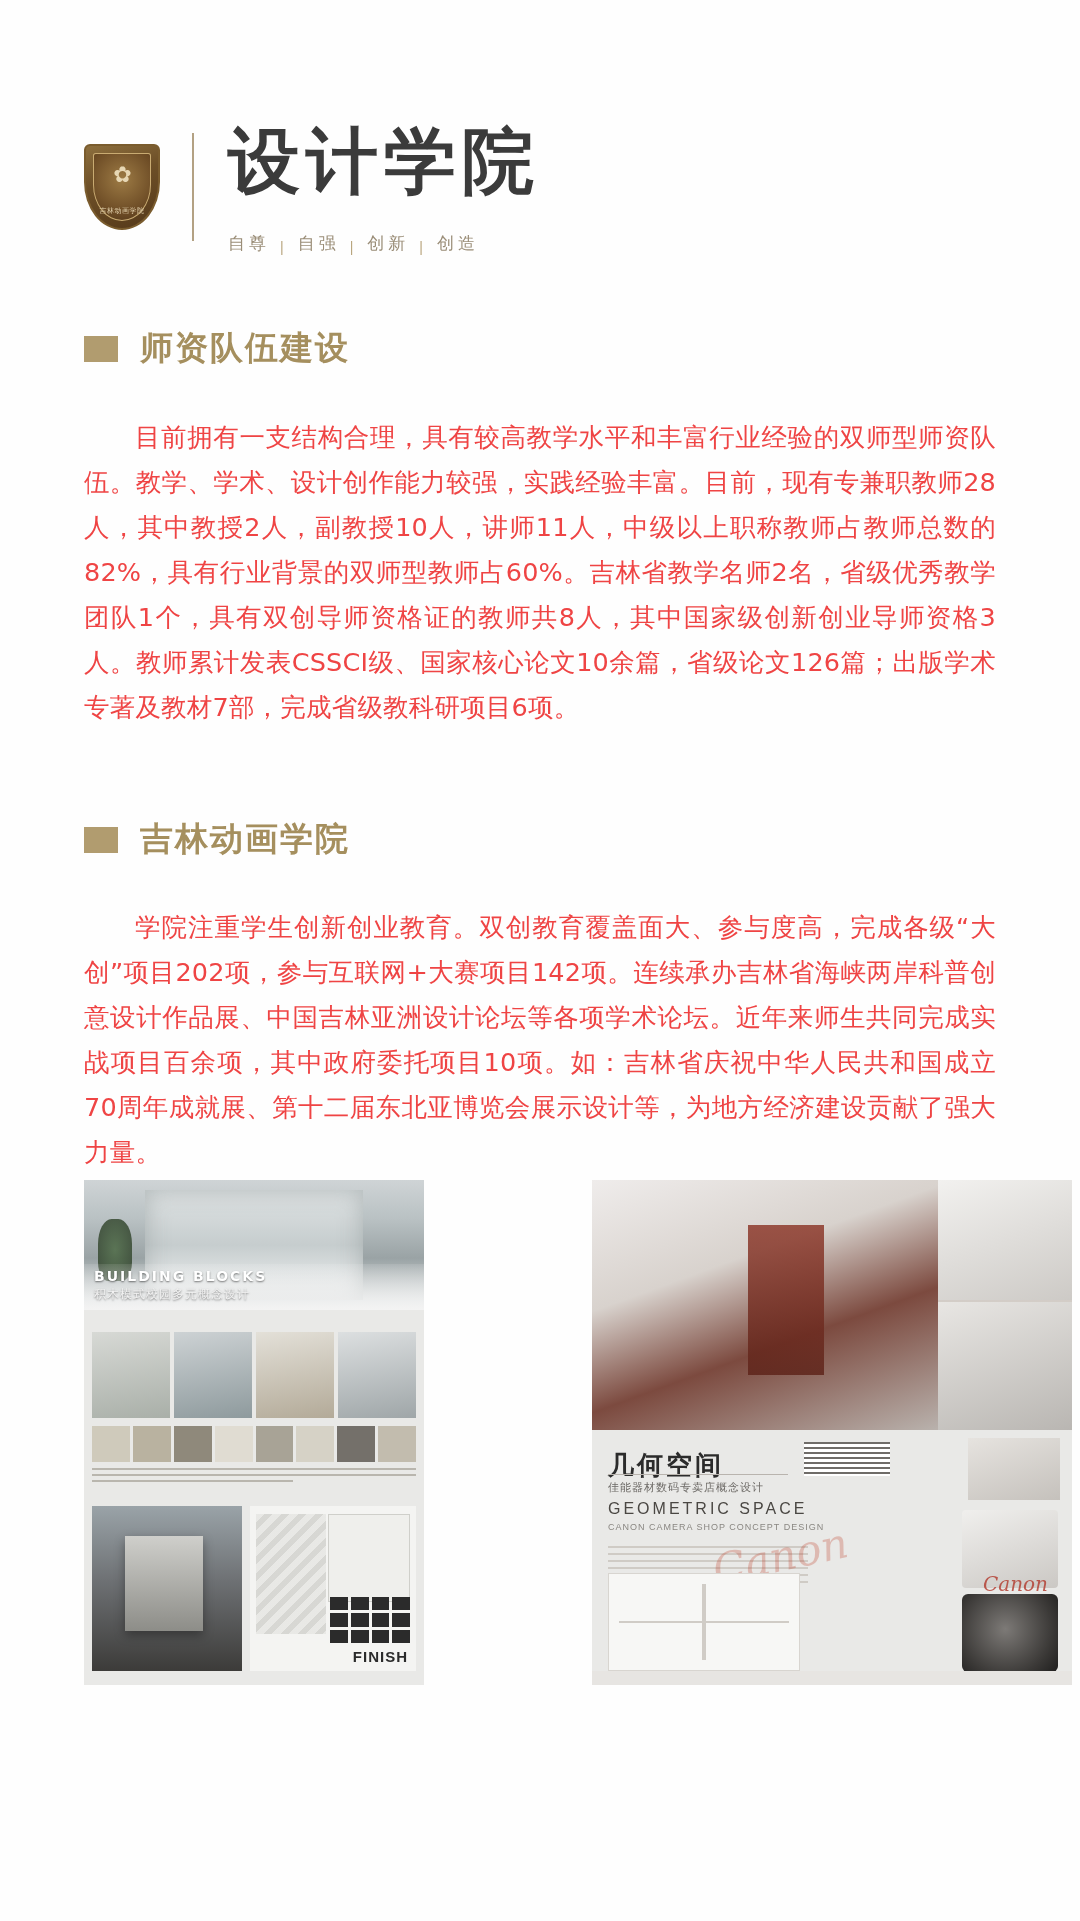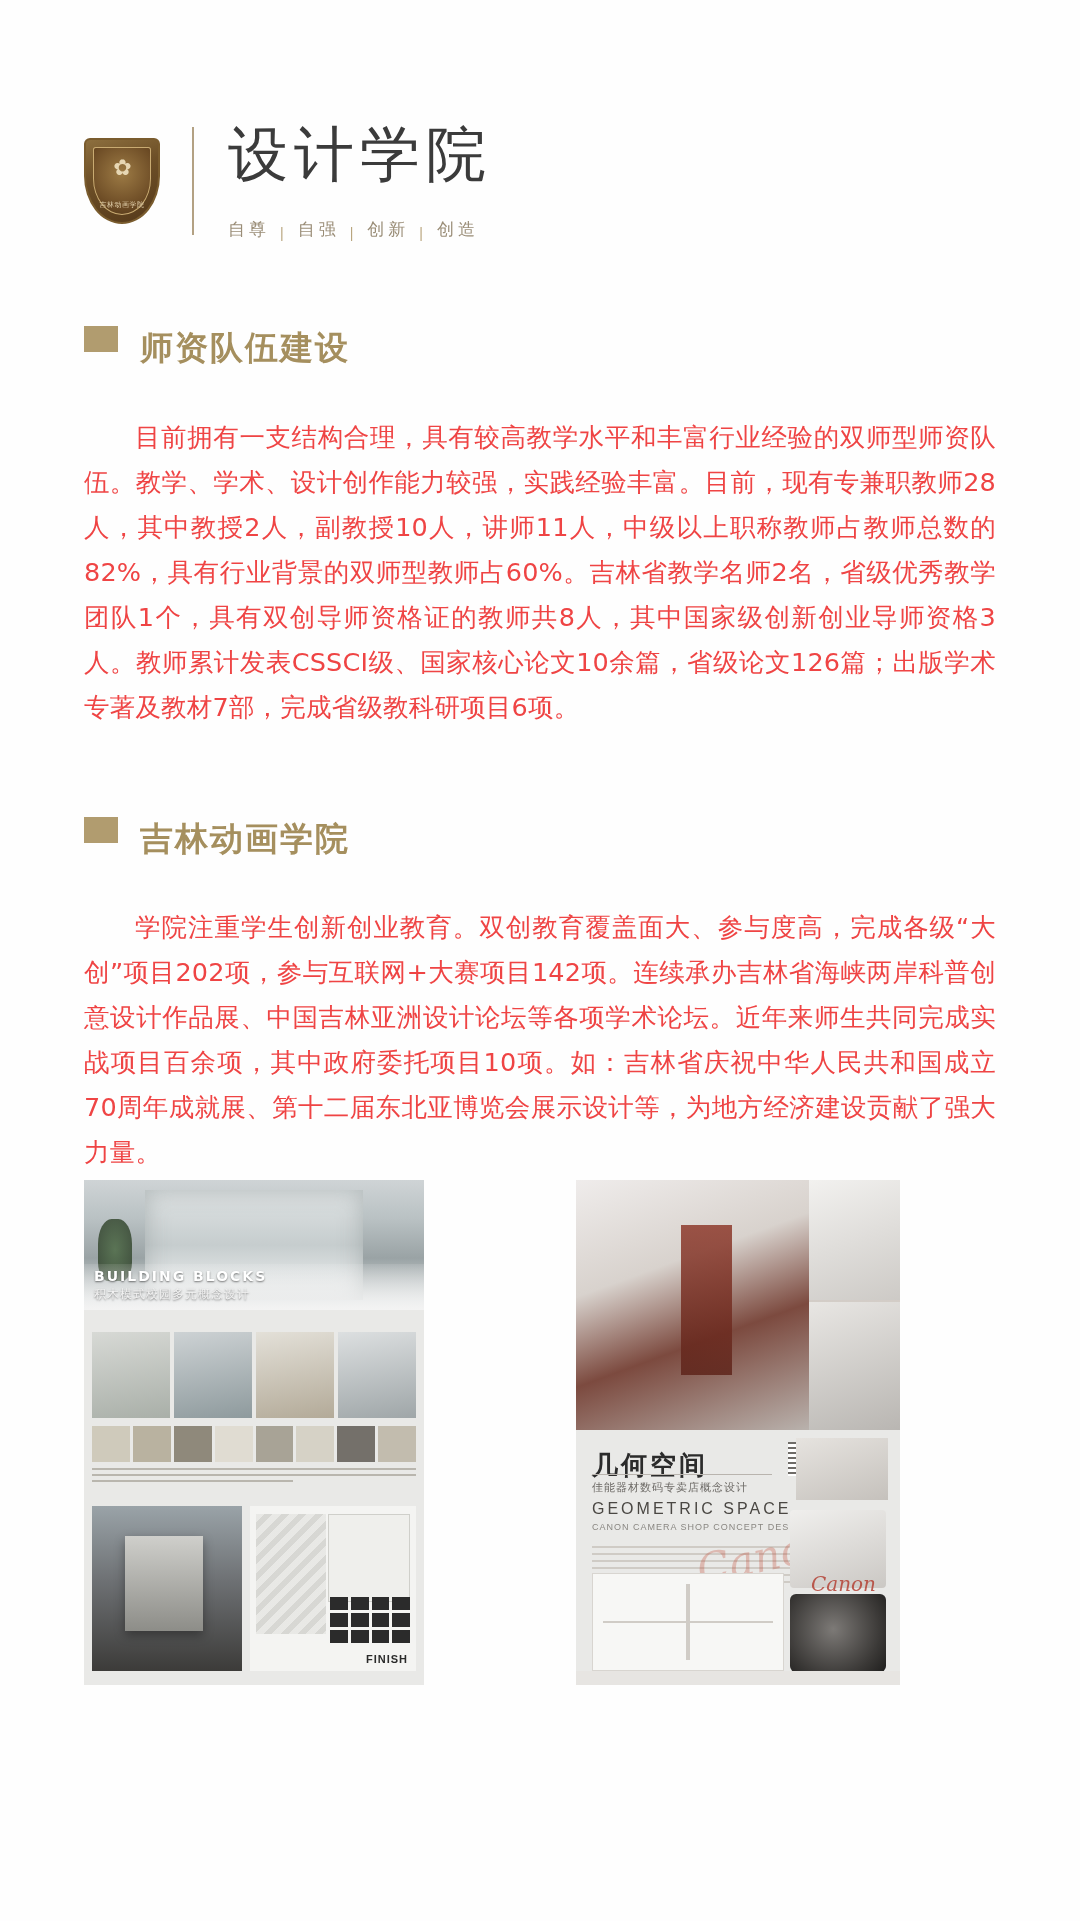--- a/index.html
+++ b/index.html
@@ -79,22 +79,22 @@
     height: 108px;
     background: #b3a183;
     margin-right: 34px;
   }
   .header-titles {
     display: flex;
     flex-direction: column;
   }
   .header-main-title {
     font-family: "DejaVu Sans", sans-serif;
-    font-size: 60px;
-    font-weight: normal;
+    font-size: 72px;
+    font-weight: bold;
     color: #3b3b3b;
     letter-spacing: 6px;
     line-height: 1.15;
   }
   .header-sub {
     margin-top: 29px;
     display: flex;
     align-items: flex-end;
     font-size: 17px;
     color: #9a8d77;
@@ -103,21 +103,21 @@
   .header-sub .sep {
     color: #b9a67f;
     margin: 0 10px;
     font-size: 14px;
   }
 
   
   .section-head {
     position: absolute;
     display: flex;
-    align-items: flex-start;
+    align-items: center;
     left: 84px;
   }
   .section-bullet {
     width: 34px;
     height: 26px;
     background: #b19c6f;
     margin-right: 22px;
   }
   .section-title {
     font-family: "DejaVu Sans", sans-serif;
@@ -144,21 +144,21 @@
   
   .poster {
     position: absolute;
     background: #e9e9e7;
     overflow: hidden;
     text-align: center;
   }
 
   
   #poster-left { left: 84px; top: 1180px; width: 340px; height: 505px; }
-  #poster-right { left: 576px; top: 1180px; width: 324px; height: 505px; }
+  #poster-right { left: 592px; top: 1180px; width: 480px; height: 505px; }
 
   .pl-top {
     position: absolute; left: 0; top: 0; width: 100%; height: 130px;
     background: linear-gradient(180deg, #cfd4d6 0%, #b9c1c3 30%, #9aa3a5 60%, #e8eaea 100%);
   }
   .pl-top:after {
     content: "";
     position: absolute; left: 0; bottom: 0; width: 100%; height: 46px;
     background: linear-gradient(180deg, rgba(255,255,255,0.1), rgba(245,245,245,0.85));
   }
@@ -237,21 +237,21 @@
     background: #efefec;
     border: 1px solid #cfcfca;
   }
   .pl-grid {
     position: absolute; right: 6px; bottom: 28px; width: 80px; height: 46px;
     display: grid; grid-template-columns: repeat(4,1fr); grid-template-rows: repeat(3,1fr); gap: 3px;
   }
   .pl-grid i { background: #2b2b2b; display:block; }
   .pl-finish {
     position: absolute; right: 8px; bottom: 6px;
-    font-size: 11px; font-weight: bold; color: #2b2b2b; letter-spacing: 1px;
+    font-size: 15px; font-weight: bold; color: #2b2b2b; letter-spacing: 1px;
   }
 
   
   .pr-top {
     position: absolute; left: 0; top: 0; width: 100%; height: 250px;
     background: linear-gradient(180deg, #ded9d5 0%, #cfc8c2 40%, #eceae7 100%);
   }
   .pr-photo-main {
     position: absolute; left: 0; top: 0; width: 72%; height: 250px;
     background: linear-gradient(160deg, #efeceb 0%, #d8d2cd 35%, #7c4a3f 62%, #b9b2ad 100%);

